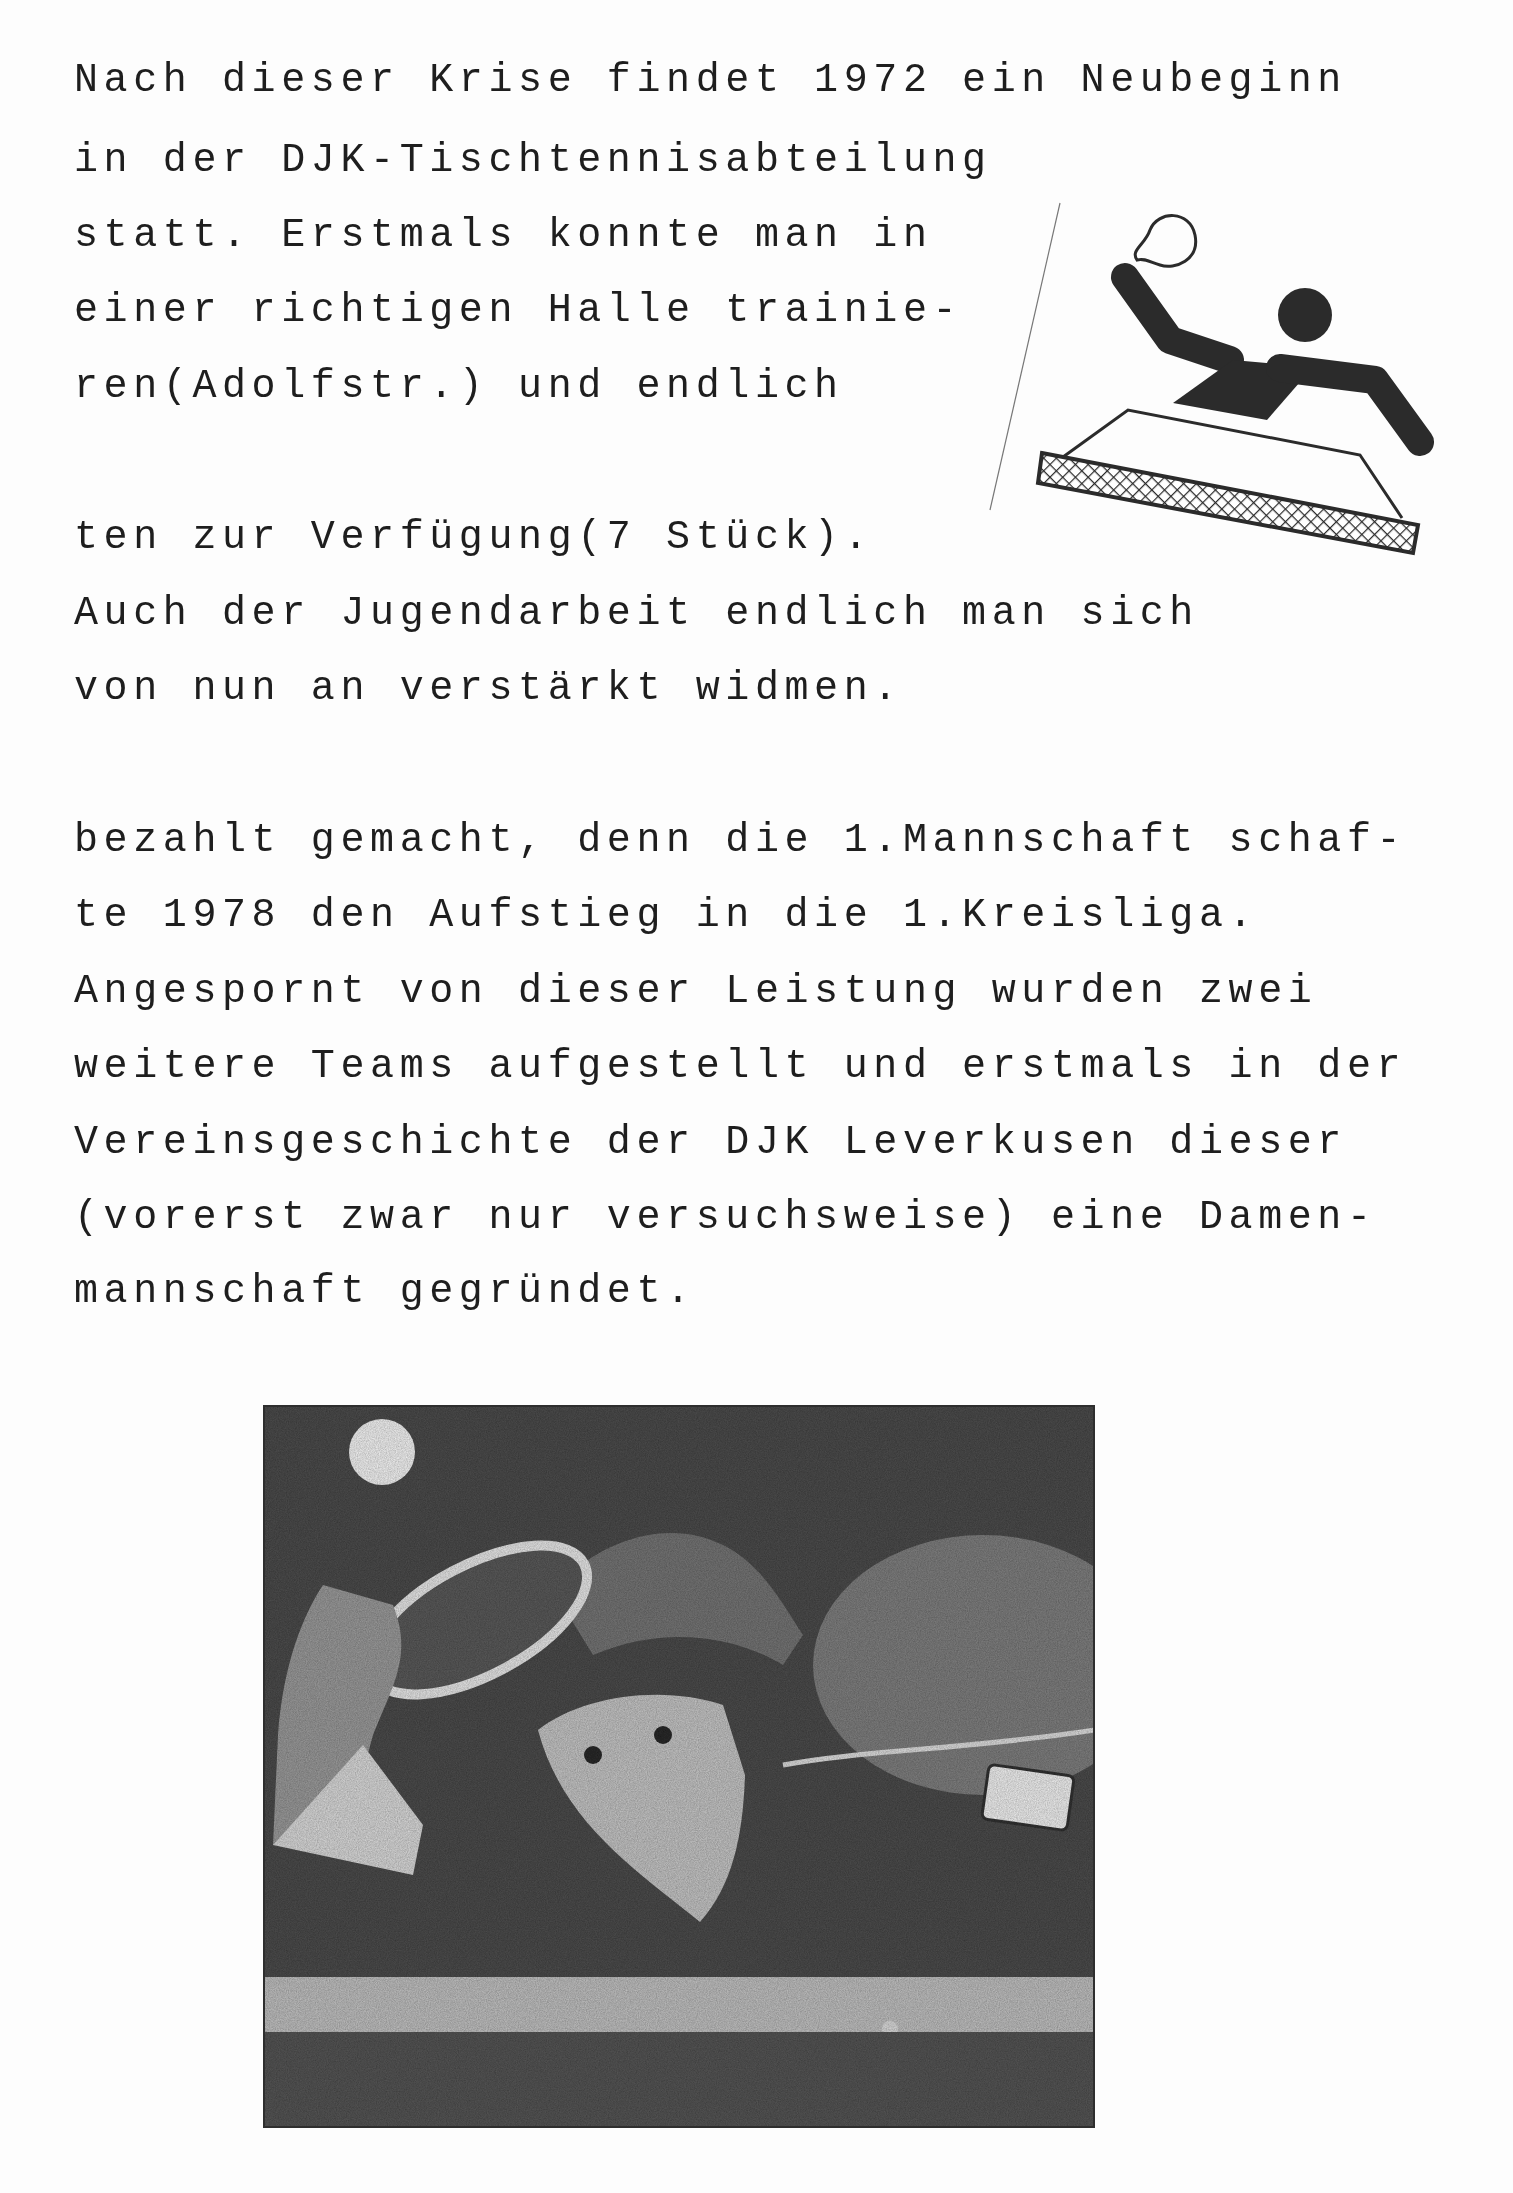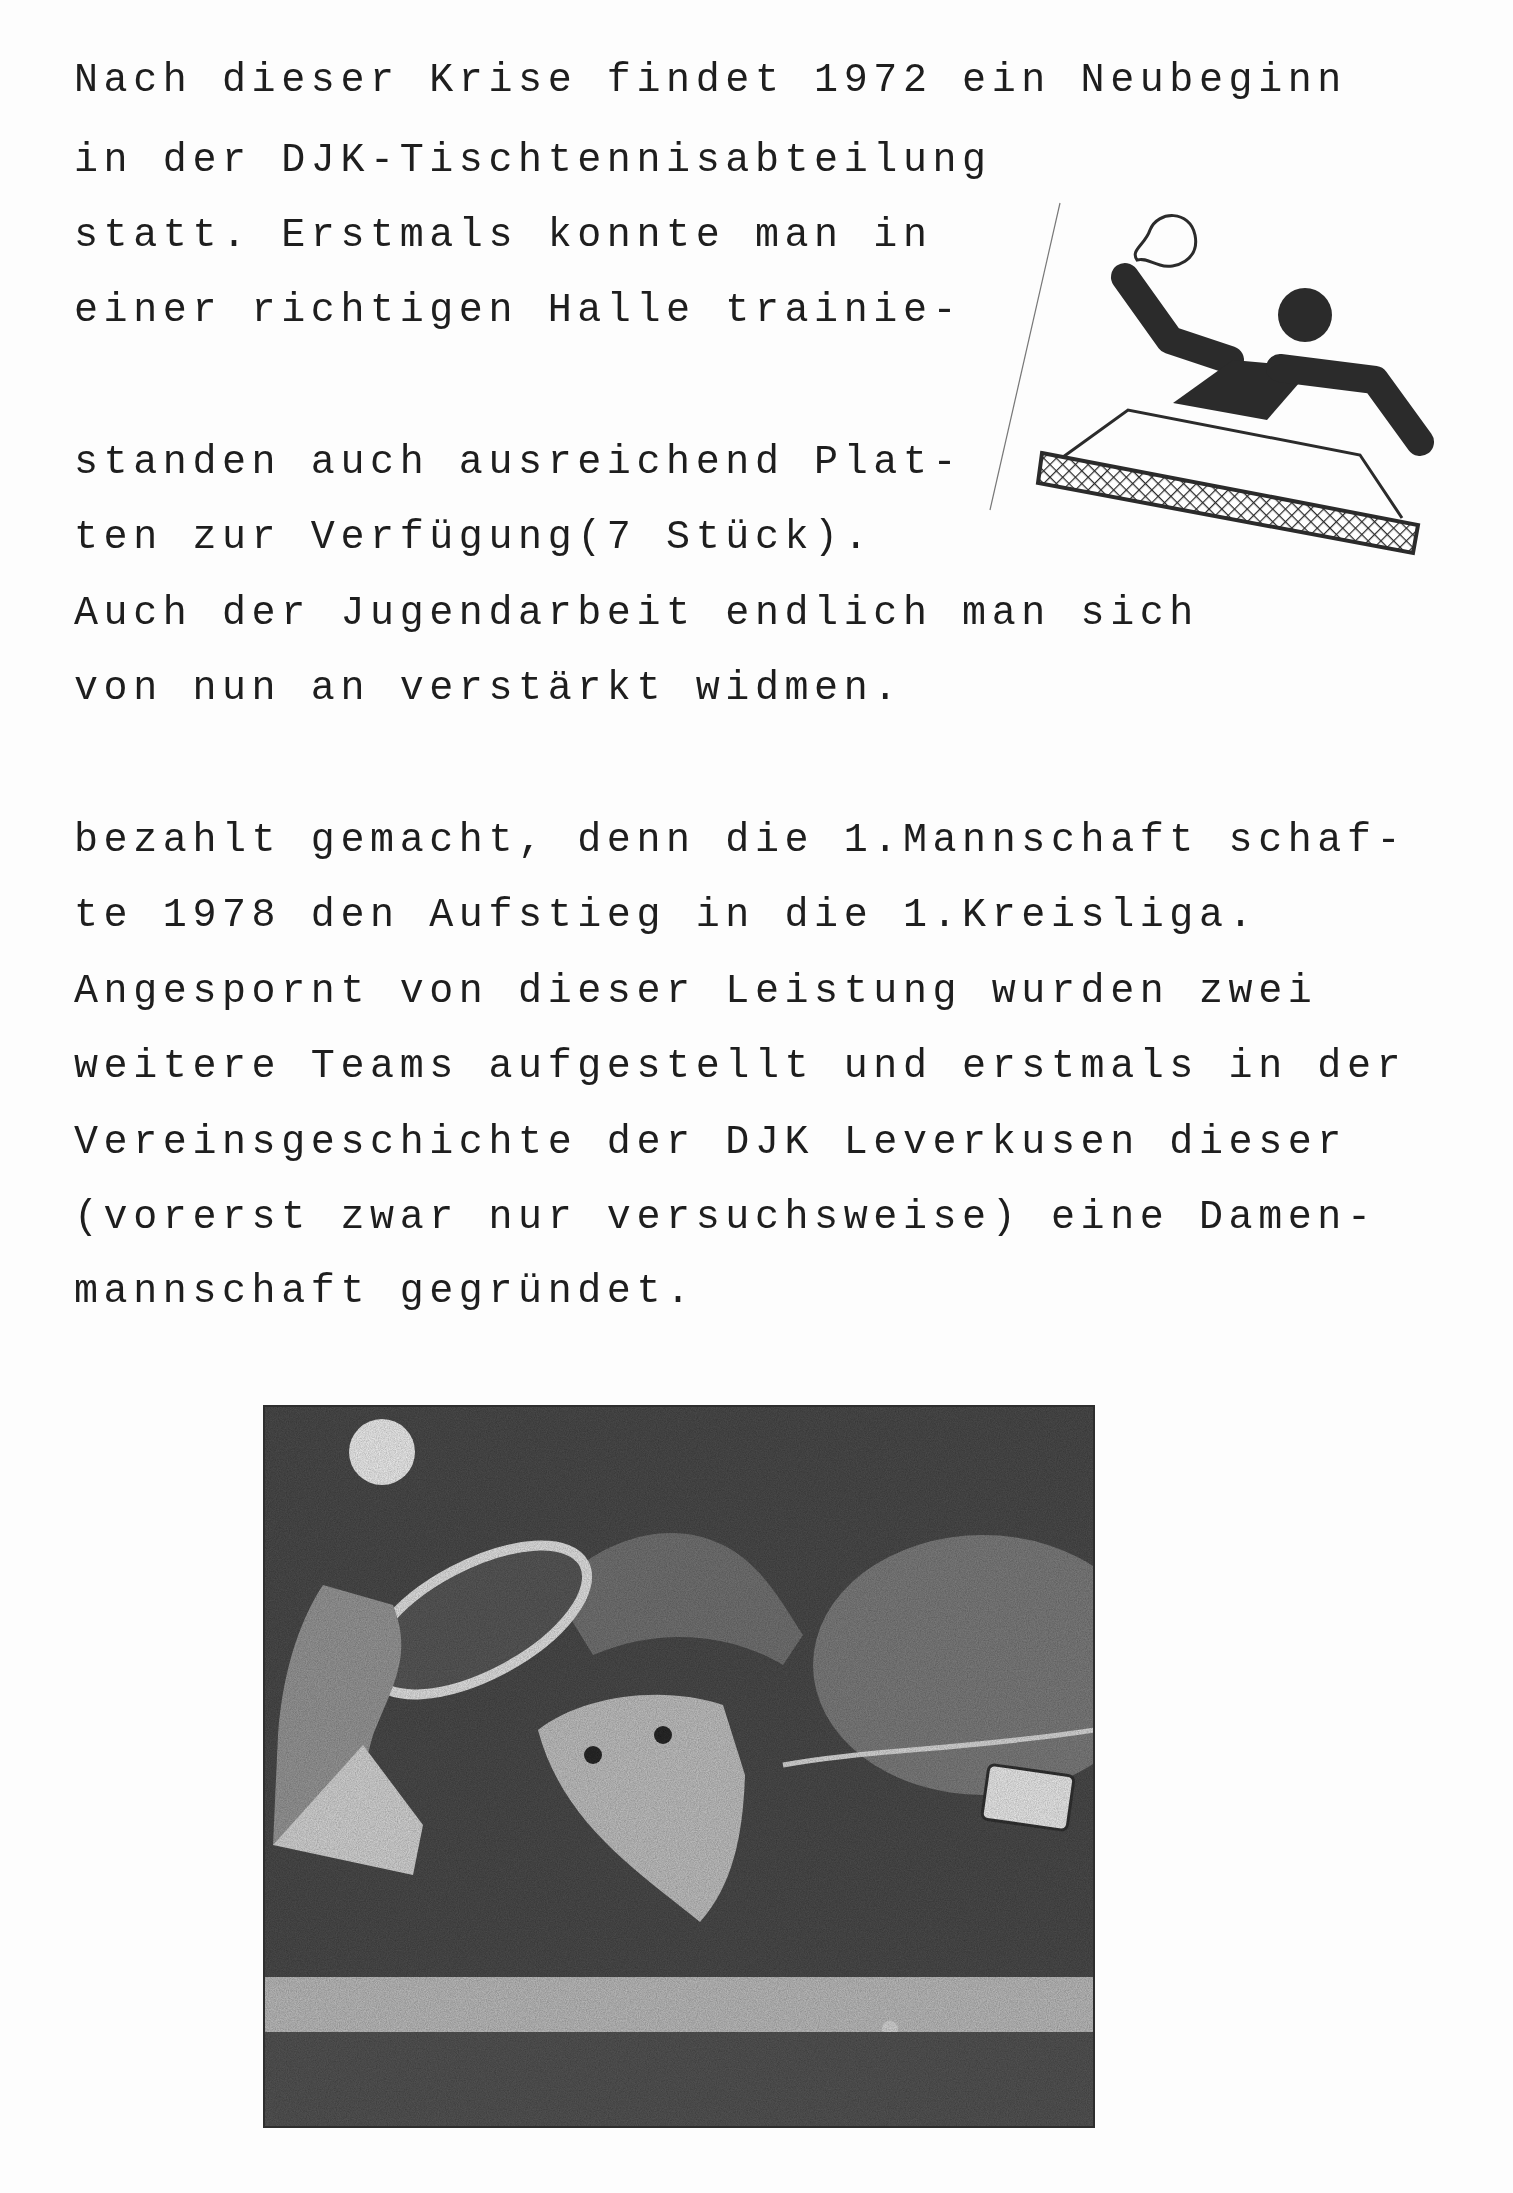--- a/index.html
+++ b/index.html
@@ -20,21 +20,21 @@
 </style>
 </head>
 <body>
 
 <div class="page">
 
   <div class="line" style="top:61px">Nach dieser Krise findet 1972 ein Neubeginn</div>
   <div class="line" style="top:141px">in der DJK-Tischtennisabteilung</div>
   <div class="line" style="top:216px">statt. Erstmals konnte man in</div>
   <div class="line" style="top:291px">einer richtigen Halle trainie-</div>
-  <div class="line" style="top:443px">standen auch ausreichend Plat-</div>
+  <div class="line" style="top:367px">ren(Adolfstr.) und endlich</div>
   <div class="line" style="top:518px">ten zur Verfügung(7 Stück).</div>
   <div class="line" style="top:594px">Auch der Jugendarbeit endlich man sich</div>
   <div class="line" style="top:669px">von nun an verstärkt widmen.</div>
   <div class="line" style="top:821px">bezahlt gemacht, denn die 1.Mannschaft schaf-</div>
   <div class="line" style="top:896px">te 1978 den Aufstieg in die 1.Kreisliga.</div>
   <div class="line" style="top:972px">Angespornt von dieser Leistung wurden zwei</div>
   <div class="line" style="top:1047px">weitere Teams aufgestellt und erstmals in der</div>
   <div class="line" style="top:1123px">Vereinsgeschichte der DJK Leverkusen dieser</div>
   <div class="line" style="top:1198px">(vorerst zwar nur versuchsweise) eine Damen-</div>
   <div class="line" style="top:1272px">mannschaft gegründet.</div>

